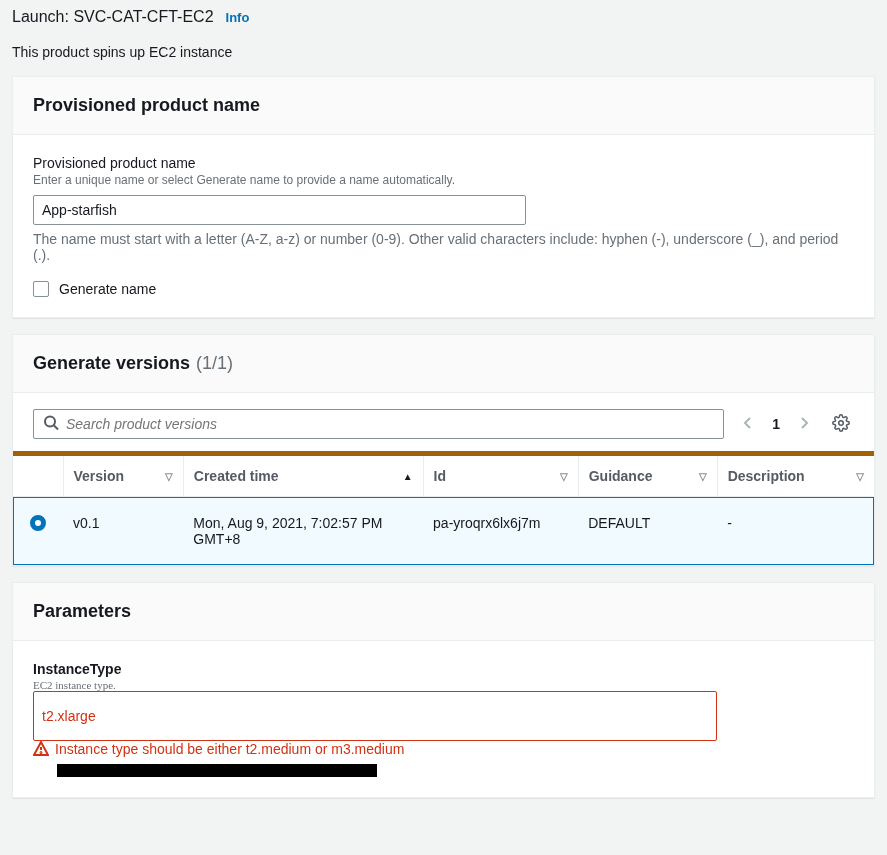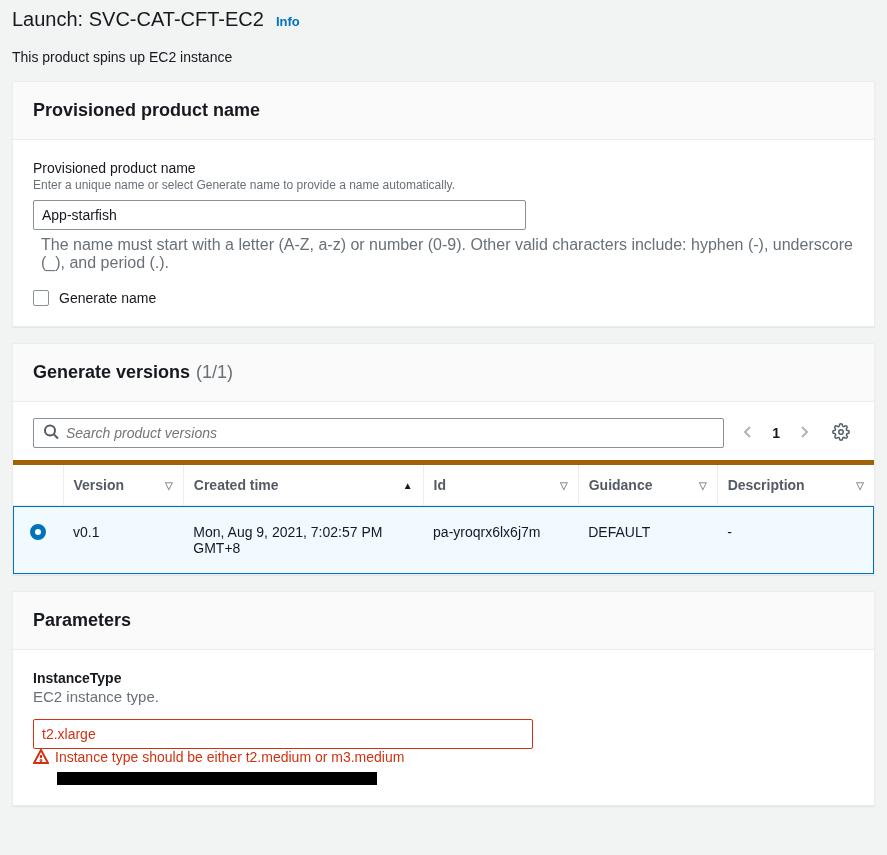--- a/index.html
+++ b/index.html
@@ -14,21 +14,21 @@
     .page-header {
       padding: 8px 12px 16px 12px;
     }
     .page-title-row {
       display: flex;
       align-items: baseline;
       gap: 12px;
       margin-bottom: 18px;
     }
     .page-title {
-      font-size: 20px;
+      font-size: 16px;
       font-weight: 400;
       color: #16191f;
     }
     .info-link {
       color: #0073bb;
       font-size: 13px;
       font-weight: 700;
       cursor: pointer;
     }
     .page-desc {
@@ -67,24 +67,23 @@
       width: 493px;
       max-width: 100%;
       padding: 6px 8px;
       font-size: 14px;
       border: 1px solid #879196;
       border-radius: 2px;
       background: #fff;
       color: #16191f;
     }
     .field-note {
-      font-size: 16px;
+      font-size: 14px;
       color: #687078;
       margin-top: 6px;
-      margin-left: 8px;
     }
     .checkbox-row {
       display: flex;
       align-items: flex-start;
       gap: 10px;
       margin-top: 18px;
     }
     .checkbox {
       width: 16px;
       height: 16px;
@@ -199,30 +198,31 @@
     }
     .col-divider {
       border-left: 1px solid #eaeded;
     }
     .param-label {
       font-weight: 700;
       font-size: 14px;
       margin-bottom: 2px;
     }
     .param-hint {
-      font-size: 15px;
-      color: #687078;
-      margin-bottom: 14px;
+      font-size: 11px;
+      color: #687078;
+      margin-bottom: 0;
+      font-family: Liberation Serif, serif;
     }
     .input-error {
       border: 1px solid #d13212;
       color: #d13212;
-      width: 500px;
+      width: 684px;
       max-width: 100%;
-      padding: 6px 8px;
+      padding: 16px 8px;
       font-size: 14px;
       border-radius: 2px;
       background: #fff;
     }
     .error-row {
       display: flex;
       gap: 6px;
       color: #d13212;
       font-size: 14px;
     }

